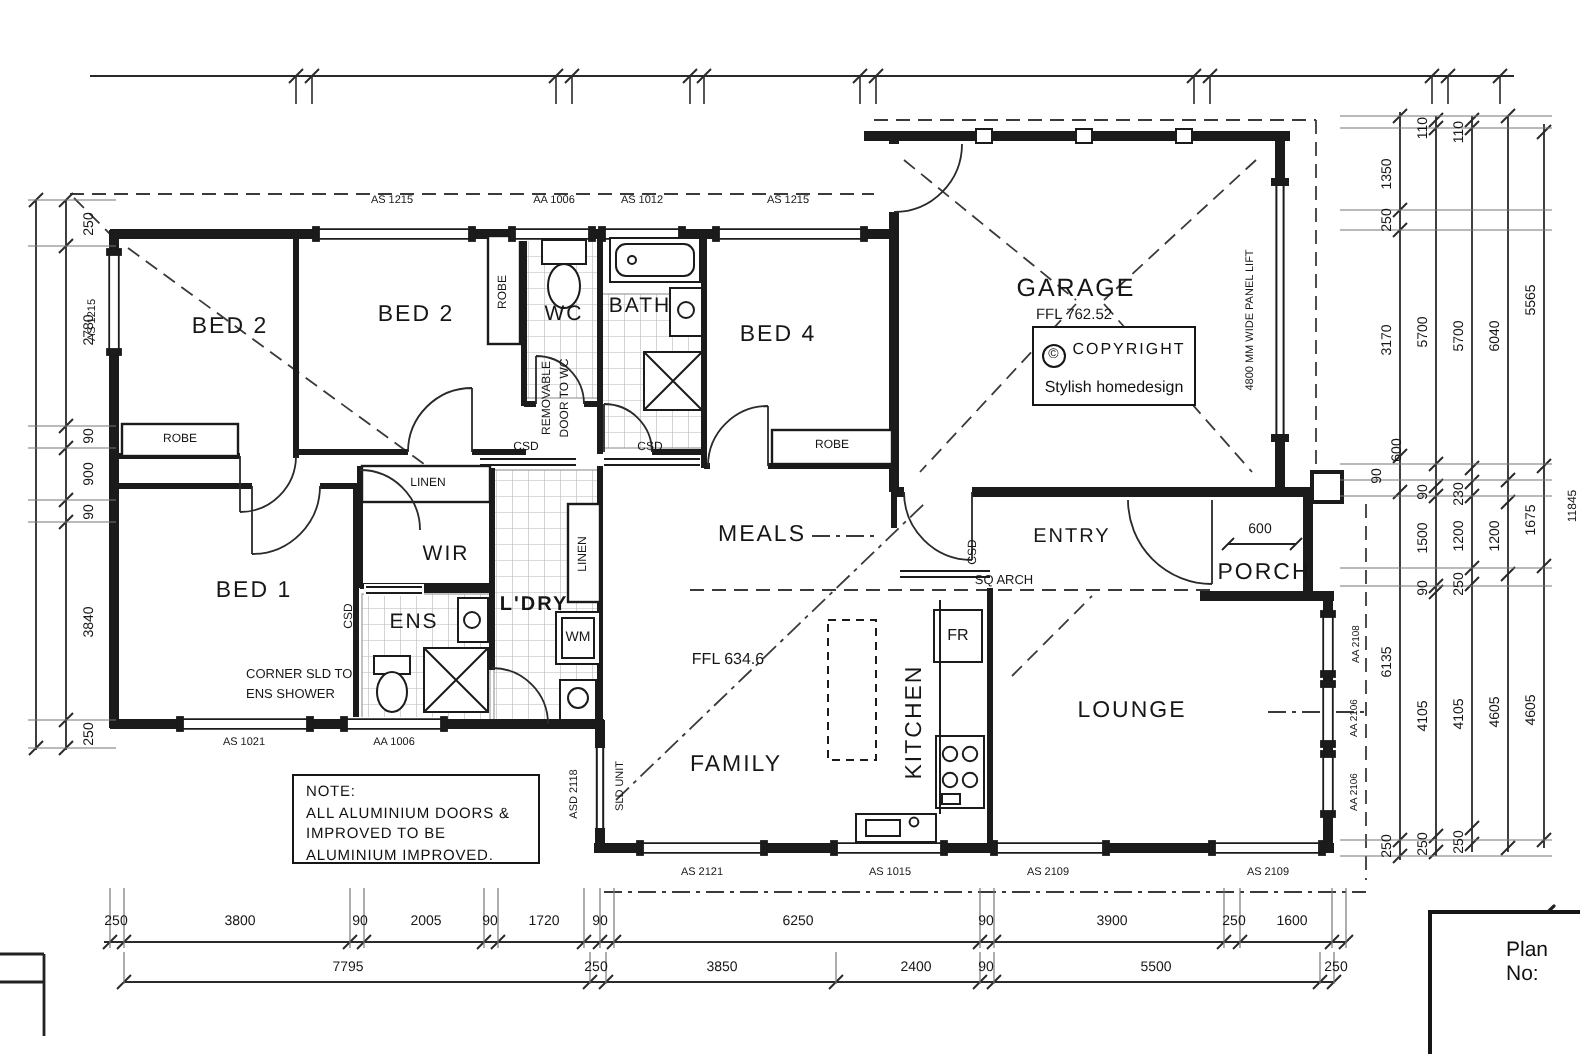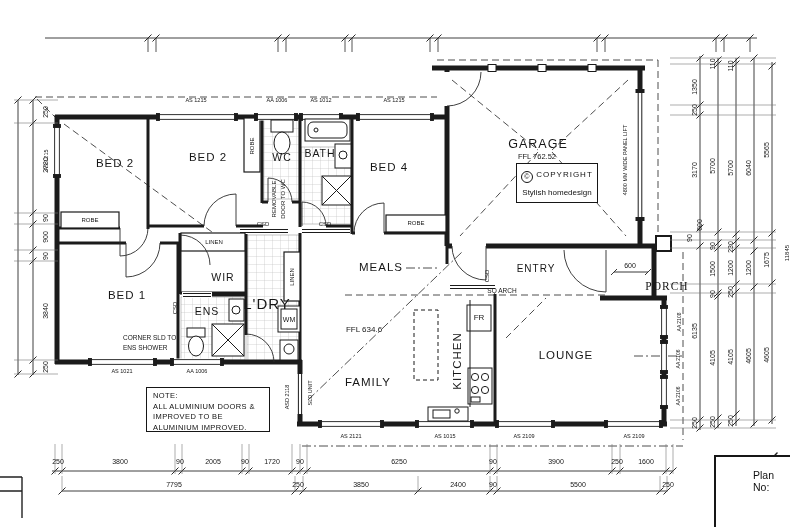--- a/index.html
+++ b/index.html
@@ -384,25 +384,25 @@
     <span class="lb room" style="left: 208px; top: 158px; font-size: 11.5px; transform: translate(-50%, -50%);">BED 2</span>
     <span class="lb room" style="left: 389px; top: 168px; font-size: 11.5px; transform: translate(-50%, -50%);">BED 4</span>
     <span class="lb room" style="left: 127px; top: 296px; font-size: 11.5px; transform: translate(-50%, -50%);">BED 1</span>
     <span class="lb room" style="left: 538px; top: 144px; font-size: 12.5px; transform: translate(-50%, -50%);">GARAGE</span>
     <span class="lb" style="left: 537px; top: 157px; font-size: 7.5px; transform: translate(-50%, -50%);">FFL 762.52</span>
     <span class="lb room" style="left: 381px; top: 268px; font-size: 11.5px; transform: translate(-50%, -50%);">MEALS</span>
     <span class="lb room" style="left: 368px; top: 383px; font-size: 11.5px; transform: translate(-50%, -50%);">FAMILY</span>
     <span class="lb room" style="left: 458px; top: 361px; font-size: 11.5px; transform: translate(-50%, -50%) rotate(-90deg);">KITCHEN</span>
     <span class="lb room" style="left: 566px; top: 356px; font-size: 11.5px; transform: translate(-50%, -50%);">LOUNGE</span>
     <span class="lb room" style="left: 536px; top: 269px; font-size: 10px; transform: translate(-50%, -50%);">ENTRY</span>
-    <span class="lb room" style="left: 667px; top: 287px; font-size: 11.5px; transform: translate(-50%, -50%); font-family: Liberation Serif, serif;">PORCH</span>
+    <span class="lb room" style="left: 632px; top: 287px; font-size: 11.5px; transform: translate(-50%, -50%);">PORCH</span>
     <span class="lb room" style="left: 282px; top: 157px; font-size: 10.5px; transform: translate(-50%, -50%);">WC</span>
     <span class="lb room" style="left: 320px; top: 153px; font-size: 10.5px; transform: translate(-50%, -50%);">BATH</span>
     <span class="lb room" style="left: 207px; top: 311px; font-size: 10.5px; transform: translate(-50%, -50%);">ENS</span>
-    <span class="lb room" style="left: 267px; top: 303px; font-size: 15px; transform: translate(-50%, -50%);">L'DRY</span>
+    <span class="lb room" style="left: 267px; top: 303px; font-size: 10px; transform: translate(-50%, -50%); font-weight: bold;">L'DRY</span>
     <span class="lb room" style="left: 223px; top: 277px; font-size: 10.5px; transform: translate(-50%, -50%);">WIR</span>
     <span class="lb" style="left: 364px; top: 330px; font-size: 8px; transform: translate(-50%, -50%);">FFL 634.6</span>
     <span class="lb" style="left: 90px; top: 220px; font-size: 6px; transform: translate(-50%, -50%);">ROBE</span>
     <span class="lb" style="left: 252px; top: 146px; font-size: 6px; transform: translate(-50%, -50%) rotate(-90deg);">ROBE</span>
     <span class="lb" style="left: 416px; top: 223px; font-size: 6px; transform: translate(-50%, -50%);">ROBE</span>
     <span class="lb" style="left: 214px; top: 242px; font-size: 6px; transform: translate(-50%, -50%);">LINEN</span>
     <span class="lb" style="left: 292px; top: 277px; font-size: 6px; transform: translate(-50%, -50%) rotate(-90deg);">LINEN</span>
     <span class="lb" style="left: 289px; top: 319px; font-size: 7px; transform: translate(-50%, -50%);">WM</span>
     <span class="lb" style="left: 479px; top: 318px; font-size: 8px; transform: translate(-50%, -50%);">FR</span>
     <span class="lb" style="left: 630px; top: 265px; font-size: 7px; transform: translate(-50%, -50%);">600</span>

